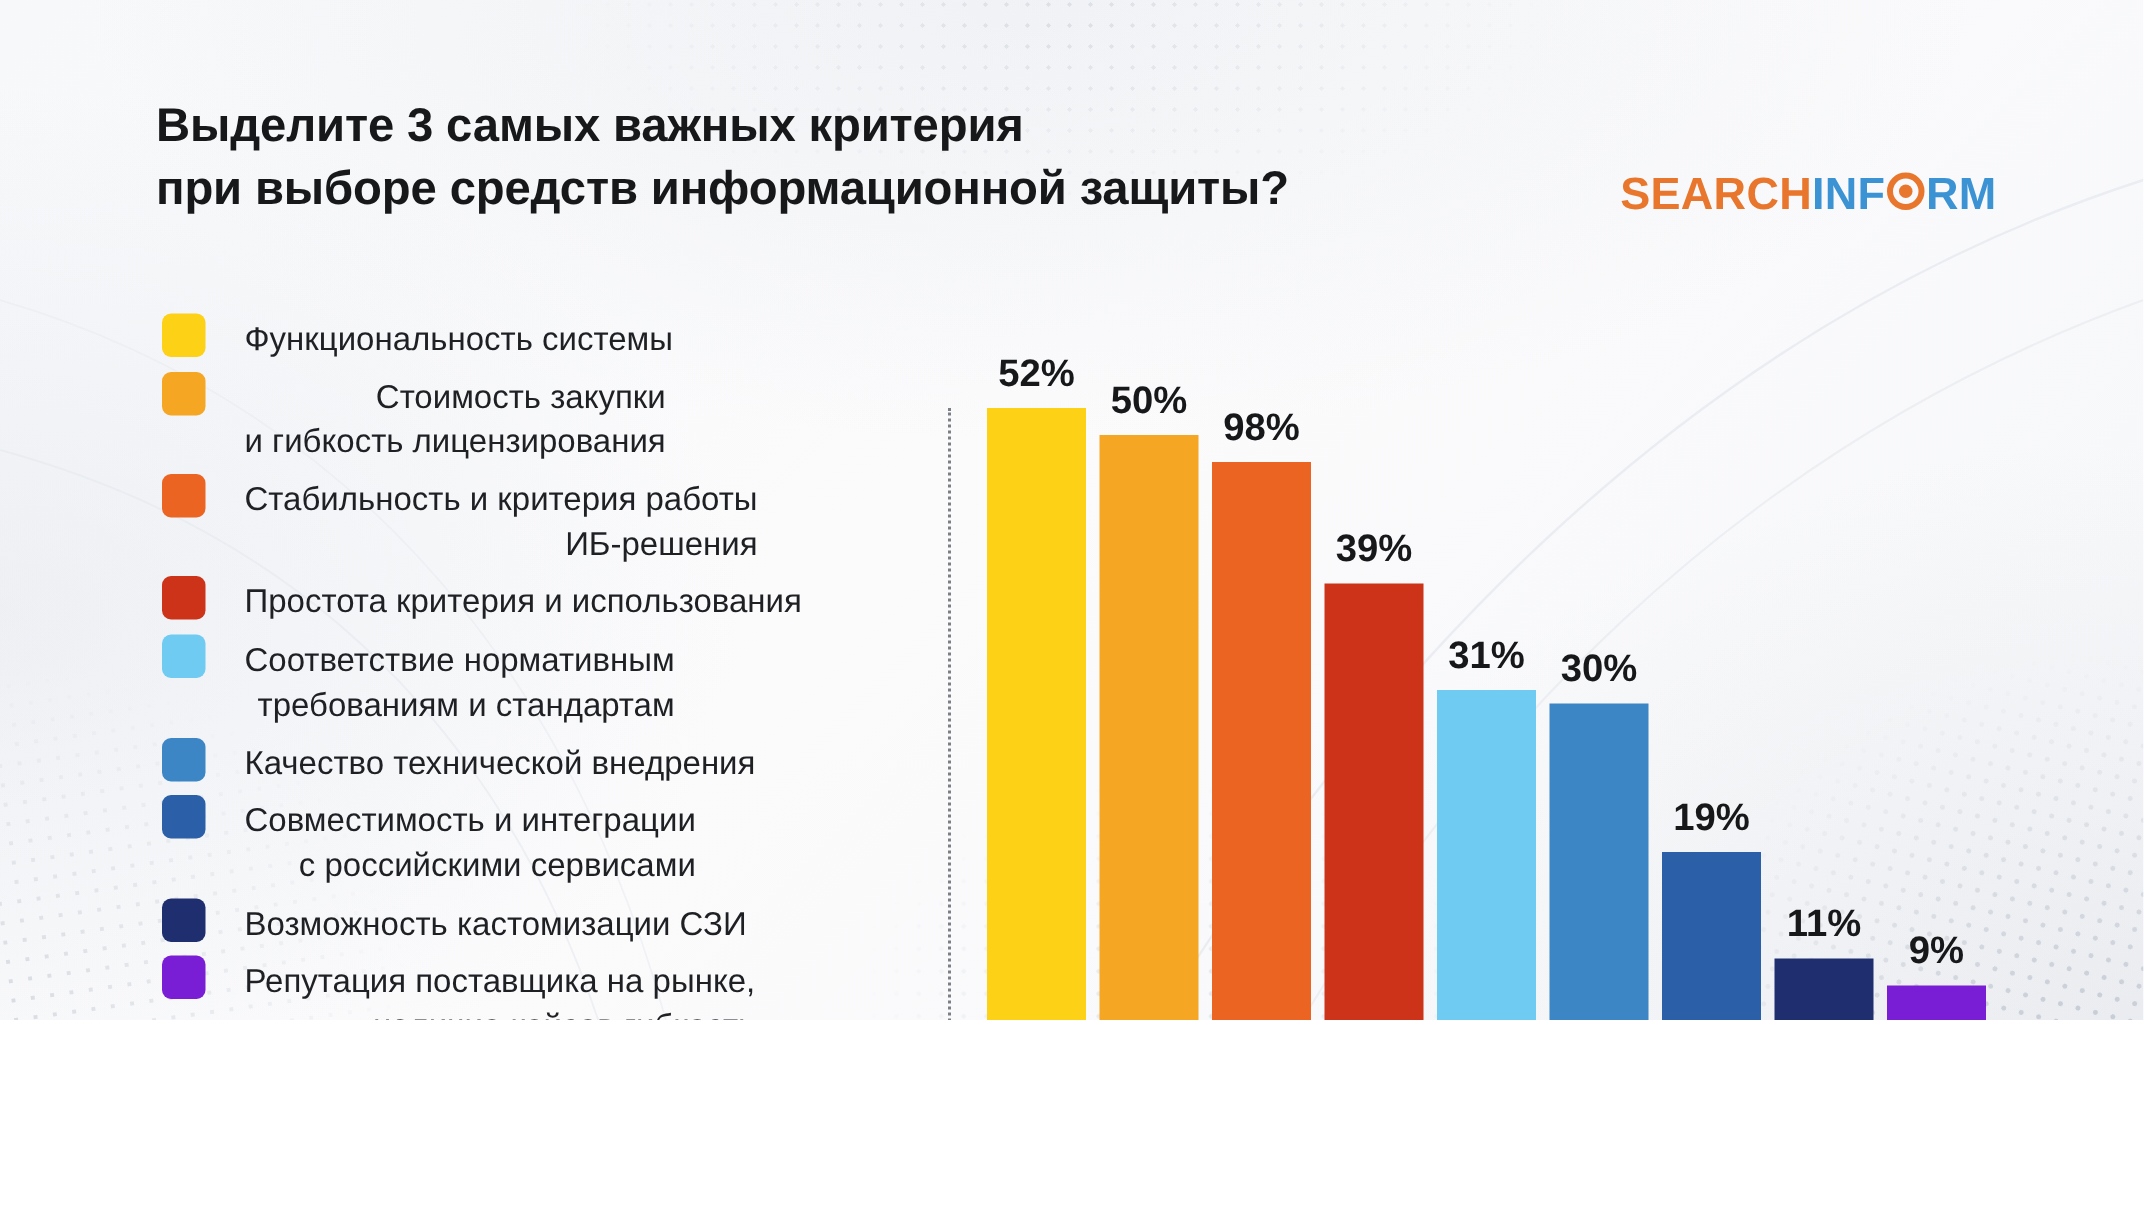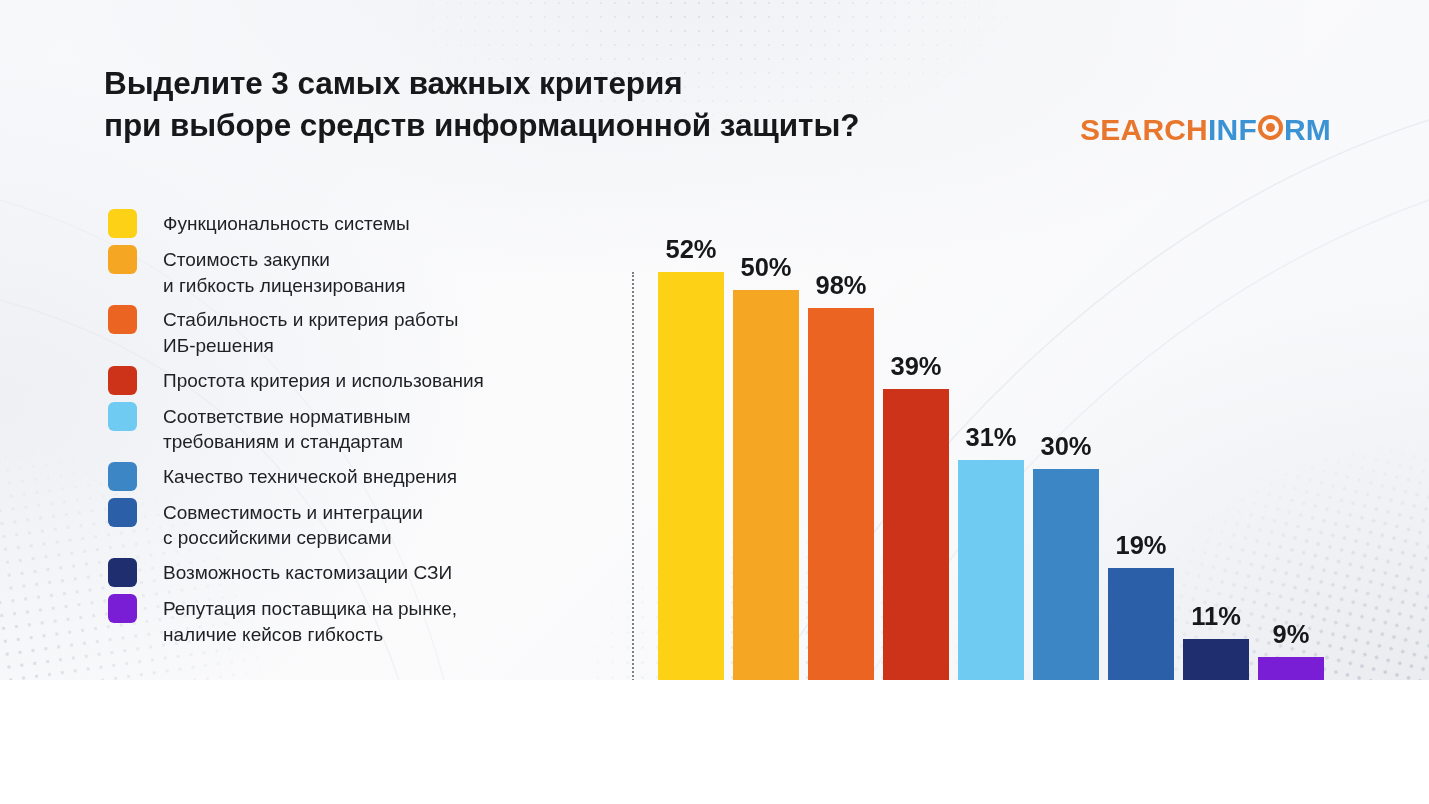--- a/index.html
+++ b/index.html
@@ -139,25 +139,26 @@
   }
   .legend-swatch {
     flex: 0 0 auto;
     width: 29px;
     height: 29px;
     border-radius: 6px;
     margin-right: 26px;
     margin-top: 1px;
   }
   .legend-label {
-    font-size: 19px;
+    font-size: 22px;
     line-height: 1.35;
     color: #1e2024;
     white-space: pre-line;
     padding-top: 3px;
+    text-align: right;
   }
 
   
   #chart {
     position: absolute;
     left: 632px;
     top: 238px;
     width: 682px;
     height: 512px;
   }

